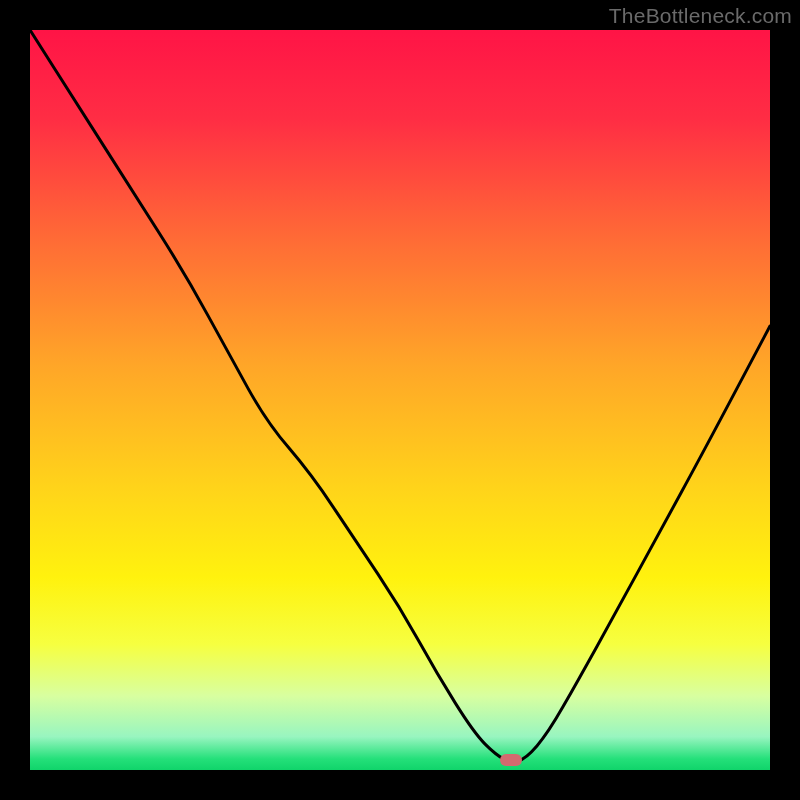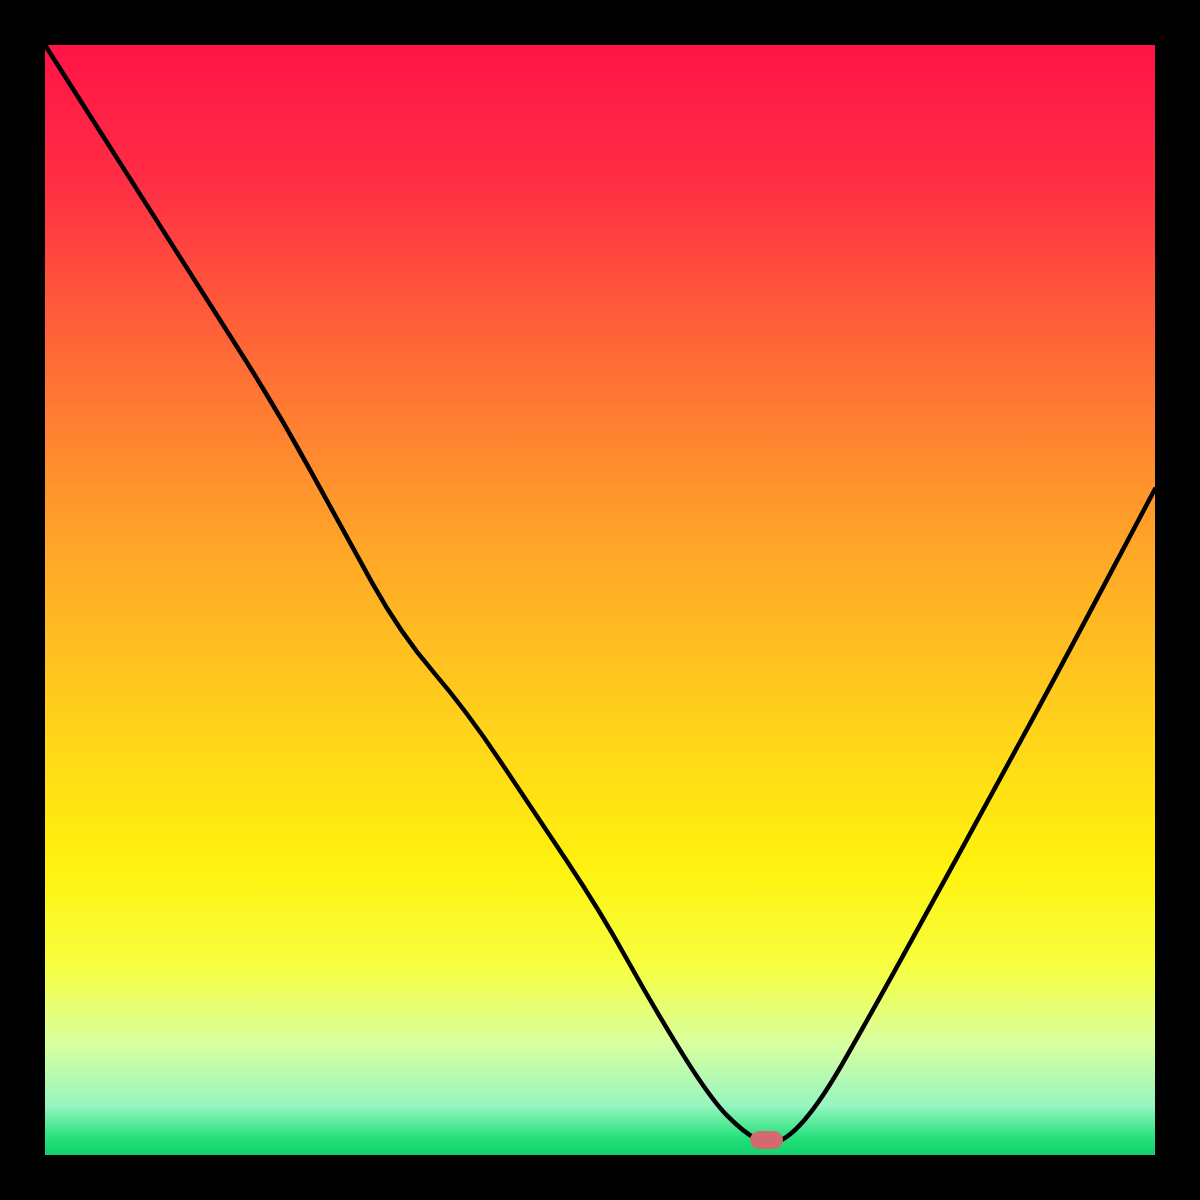--- a/index.html
+++ b/index.html
@@ -48,20 +48,21 @@
     width: 22px;
     height: 12px;
     border-radius: 6px;
     transform: translate(-50%, -50%);
   }
 </style>
 </head>
 <body>
 <div class="frame">
 
+  <div class="watermark">TheBottleneck.com</div>
 
   <div class="plot">
     <svg id="chart-svg" viewBox="0 0 740 740" preserveAspectRatio="none">
       <defs>
         <linearGradient id="bg-grad" x1="0" y1="0" x2="0" y2="1">
             <stop offset="0.00%" stop-color="#ff1446"></stop>
             <stop offset="12.00%" stop-color="#ff2d44"></stop>
             <stop offset="28.00%" stop-color="#ff6a36"></stop>
             <stop offset="45.00%" stop-color="#ffa528"></stop>
             <stop offset="62.00%" stop-color="#ffd41a"></stop>

